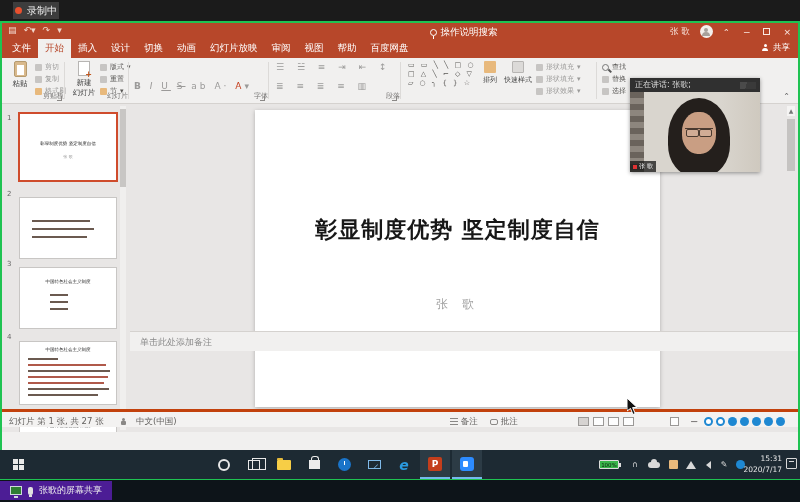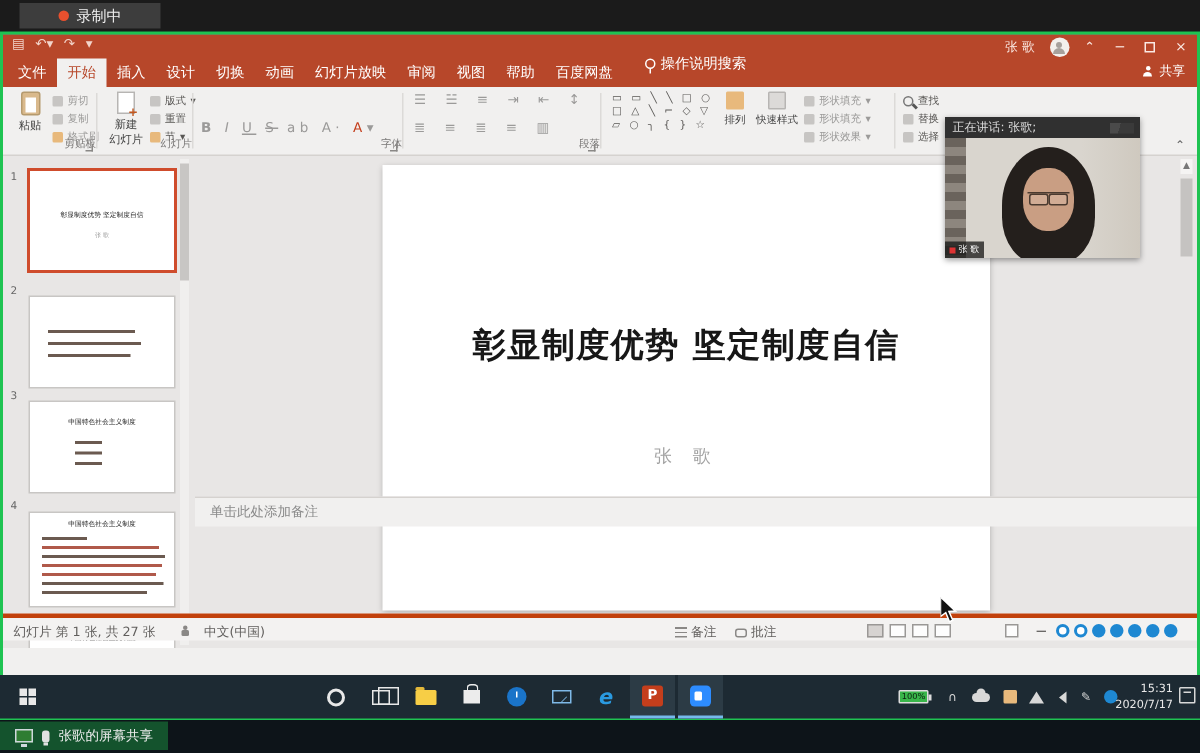--- a/index.html
+++ b/index.html
@@ -4,21 +4,21 @@
 <style>
   *{margin:0;padding:0;box-sizing:border-box}
   html,body{background:#000}
   .screen{position:relative;width:800px;height:502px;overflow:hidden;
     font-family:"DejaVu Sans","Liberation Sans",sans-serif;background:#0d141a}
   .abs{position:absolute}
 
   
   .topbar{position:absolute;left:0;top:0;width:800px;height:21px;background:#1b1b1b}
   .rec-pill{position:absolute;left:13px;top:2px;height:17px;background:#3d3d3d;
-    display:flex;align-items:center;gap:5px;padding:0 26px;color:#f0f0f0;font-size:10px}
+    display:flex;align-items:center;gap:5px;padding:0 2px;color:#f0f0f0;font-size:10px}
   .rec-dot{width:7px;height:7px;border-radius:50%;background:#e8502e}
 
   
   .gframe{position:absolute;left:0;top:21px;width:800px;height:459px;
     border:2px solid #1fc352;pointer-events:none;z-index:70}
 
   
   .ppt{position:absolute;left:2px;top:23px;width:796px;height:427px;background:#f1f0ef}
   .ttl{position:absolute;left:0;top:0;width:100%;height:17px;background:#b7472a;color:#fff}
   .qat{position:absolute;left:6px;top:2px;display:flex;gap:7px;align-items:center;
@@ -34,21 +34,21 @@
     border-radius:4px 4px 0 0;background:#a7a09b}
   .winbtn{font-size:9px;color:#fbeae4;padding:0 3px}
   .maxbox{width:7px;height:7px;border:1px solid #fbeae4;display:inline-block}
 
   
   .tabsrow{position:absolute;left:0;top:17px;width:100%;height:18px;background:#b7472a;
     display:flex;align-items:flex-end}
   .tab{padding:3px 7px 3px;font-size:9.5px;color:#fff;white-space:nowrap}
   .tab.sel{background:#f1f0ef;color:#b7472a}
   .tellme{display:flex;align-items:center;gap:4px;margin-left:14px;color:#fff;
-    font-size:9.5px;padding-bottom:9px}
+    font-size:9.5px;padding-bottom:19px}
   .bulb{width:7px;height:7px;border:1px solid #fff;border-radius:50%;position:relative}
   .bulb:after{content:"";position:absolute;left:2px;top:6px;width:1px;height:3px;background:#fff}
   .share-btn{position:absolute;right:8px;top:2px;display:flex;gap:4px;align-items:center;
     color:#fff;font-size:8.5px}
   .personic{width:8px;height:8px;position:relative}
   .personic:before{content:"";position:absolute;left:2.5px;top:0;width:3px;height:3px;
     border-radius:50%;background:#fff}
   .personic:after{content:"";position:absolute;left:1px;top:3.5px;width:6px;height:3.5px;
     border-radius:3px 3px 0 0;background:#fff}
 
@@ -202,21 +202,21 @@
   .wifi{width:0;height:0;border-left:5px solid transparent;border-right:5px solid transparent;
     border-bottom:8px solid #d8d8d8}
   .tb-clock{position:absolute;right:18px;top:3px;text-align:right;color:#e8e8e8;
     font-size:7.5px;line-height:11px}
   .notif{position:absolute;right:3px;top:8px;width:11px;height:11px;border:1px solid #d8d8d8;
     border-radius:1px}
   .notif:after{content:"";display:block;margin:2px;height:1px;background:#d8d8d8}
 
   
   .bstrip{position:absolute;left:0;top:480px;width:800px;height:22px;background:#0d1419}
-  .bbox{position:absolute;left:0;top:1px;height:19px;background:#14532d;display:flex;
+  .bbox{position:absolute;left:0;top:1px;height:19px;background:#4c1d95;display:flex;
     align-items:center;gap:6px;padding:0 10px;color:#eee;font-size:9px}
   .monic{width:12px;height:9px;border:1px solid #cfd8dc;position:relative;background:#2e7d32}
   .monic:after{content:"";position:absolute;left:3px;top:9px;width:4px;height:2px;background:#cfd8dc}
   .micic{width:5px;height:8px;background:#e0e0e0;border-radius:2px;position:relative}
   .micic:after{content:"";position:absolute;left:1px;top:8px;width:3px;height:2px;background:#e0e0e0}
 </style>
 </head>
 <body>
 
 <div class="screen">

